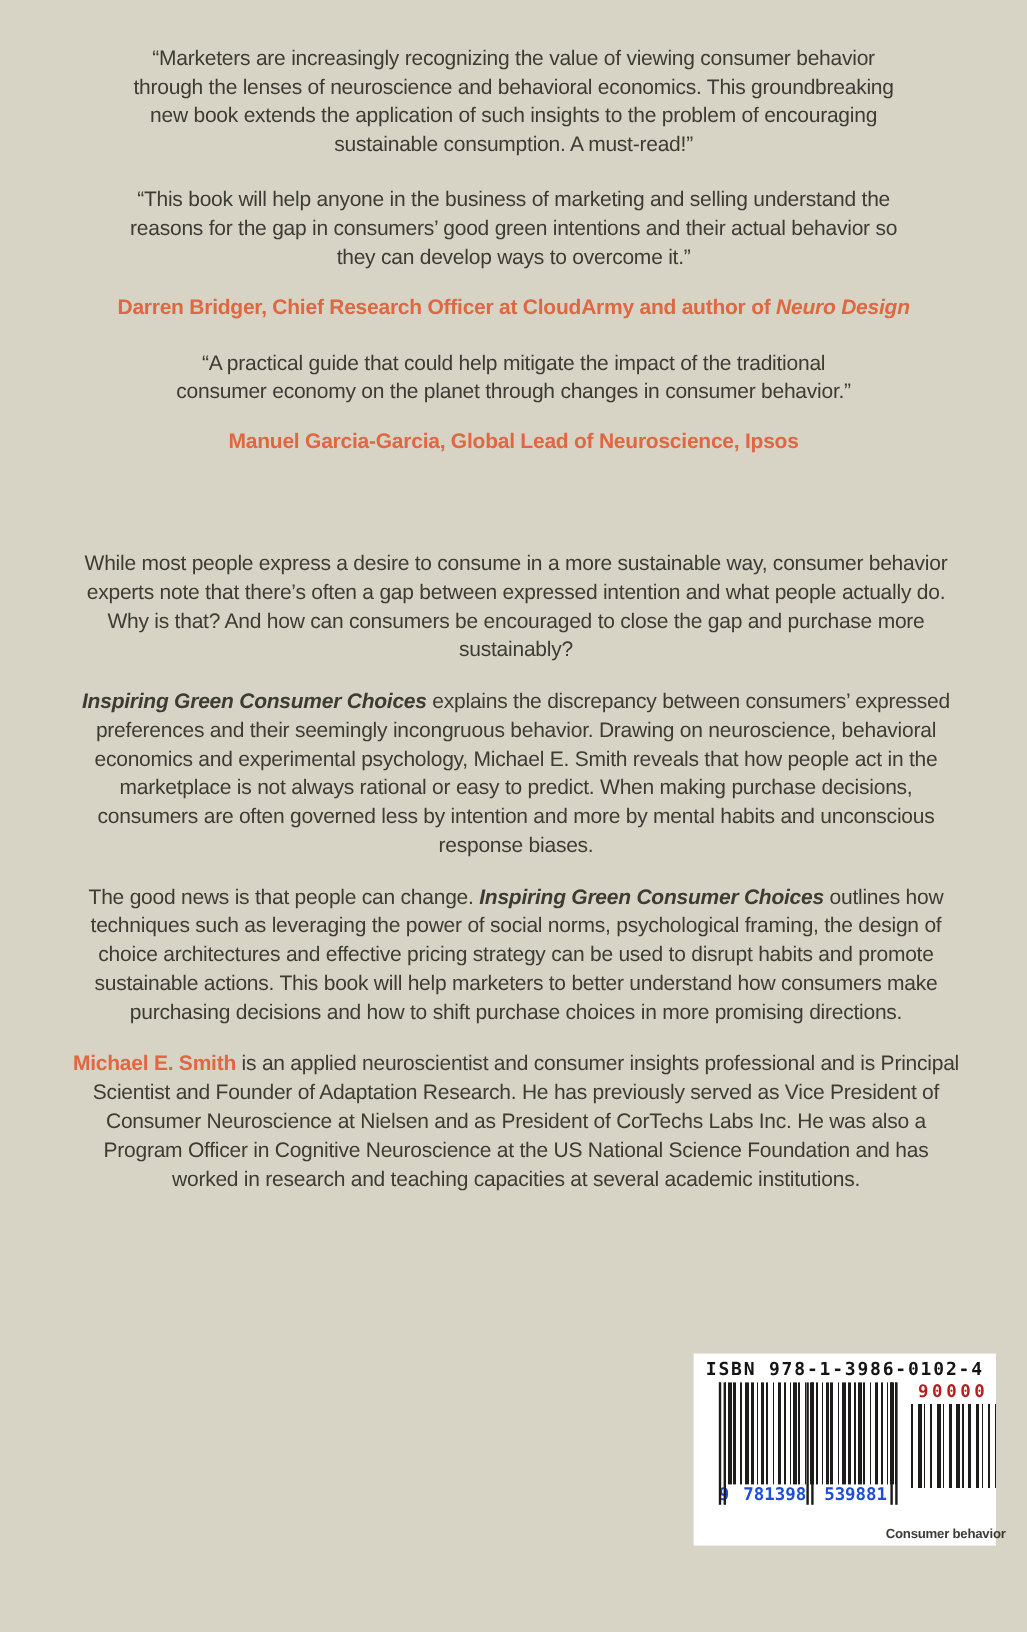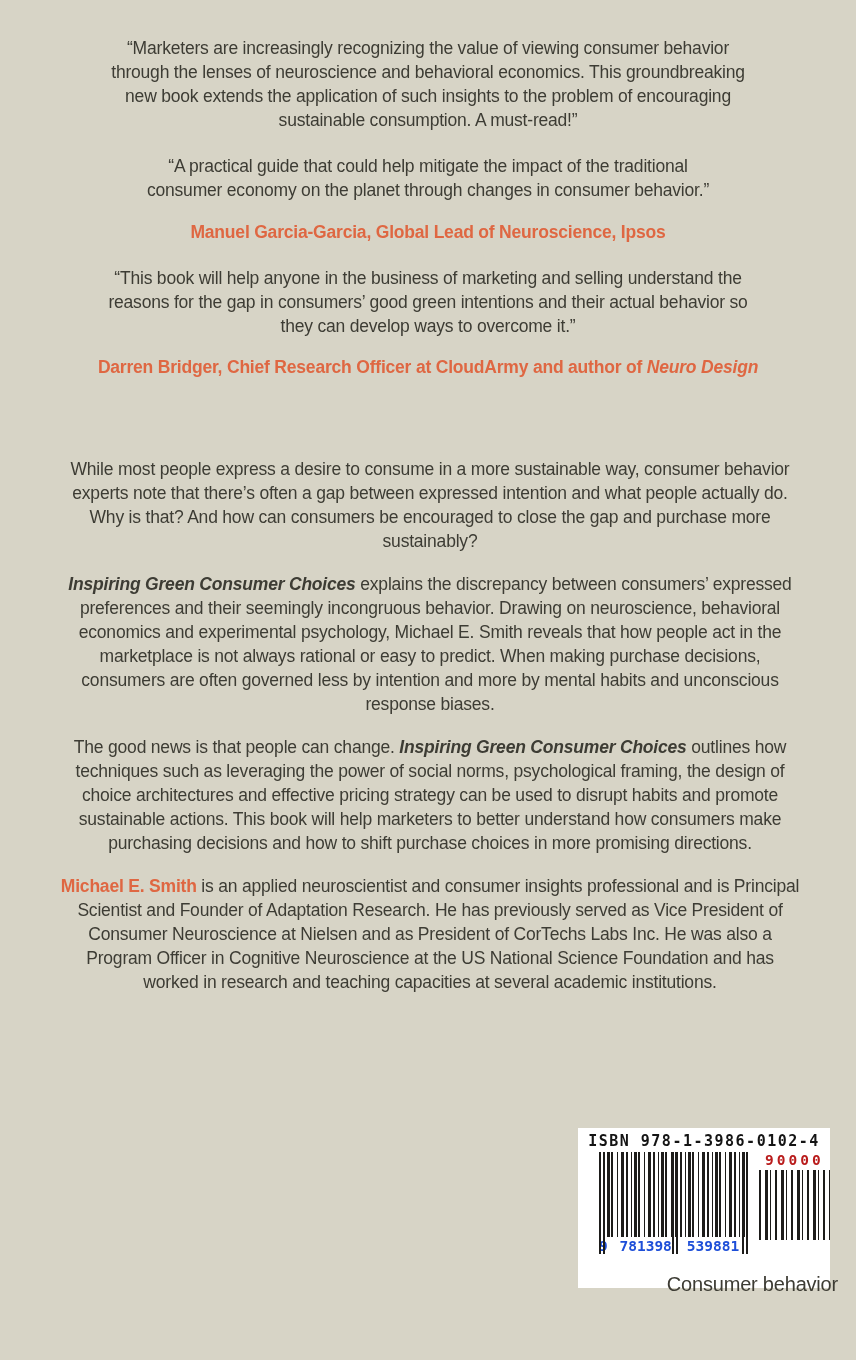--- a/index.html
+++ b/index.html
@@ -57,41 +57,41 @@
   .d0{width:13px;text-align:left;}
   .dg{flex:1;text-align:center;background:var(--barcode_bg);margin:0 4px;}
   .addon{margin-left:12px;width:72px;}
   .addon-num{font-family:"DejaVu Sans Mono",monospace;font-weight:bold;font-size:14.5px;
     text-align:center;letter-spacing:3px;color:#b91c1c;}
   .addon-bars{height:70px;margin-top:2px;
     background-image:repeating-linear-gradient(to right,
       var(--bar_color) 0 2px,  var(--barcode_bg) 2px 6px,
       var(--bar_color) 6px 9px, var(--barcode_bg) 9px 11px,
       var(--bar_color) 11px 12px,var(--barcode_bg) 12px 16px);}
-  .category{position:absolute;right:18px;top:1273px;font-size:20px;letter-spacing:-0.2px;}
+  .category{position:absolute;right:18px;top:1273px;font-size:11px;letter-spacing:-0.2px;font-weight:bold;}
 </style>
 </head>
 <body>
 
 <div class="cover">
 
   <section class="endorsements">
 
     <div class="endorsement">
       <p class="quote">“Marketers are increasingly recognizing the value of viewing consumer behavior through the lenses of neuroscience and behavioral economics. This groundbreaking new book extends the application of such insights to the problem of encouraging sustainable consumption. A must-read!”</p>
     </div>
 
+    <div class="endorsement">
+      <p class="quote">“This book will help anyone in the business of marketing and selling understand the reasons for the gap in consumers’ good green intentions and their actual behavior so they can develop ways to overcome it.”</p>
+      <p class="attribution"><span>Darren Bridger, Chief Research Officer at CloudArmy and author of </span><span class="it">Neuro Design</span></p>
+    </div>
+
     <div class="endorsement narrow">
       <p class="quote">“A practical guide that could help mitigate the impact of the traditional consumer economy on the planet through changes in consumer behavior.”</p>
       <p class="attribution"><span>Manuel Garcia-Garcia, Global Lead of Neuroscience, Ipsos</span></p>
-    </div>
-
-    <div class="endorsement">
-      <p class="quote">“This book will help anyone in the business of marketing and selling understand the reasons for the gap in consumers’ good green intentions and their actual behavior so they can develop ways to overcome it.”</p>
-      <p class="attribution"><span>Darren Bridger, Chief Research Officer at CloudArmy and author of </span><span class="it">Neuro Design</span></p>
     </div>
 
   </section>
 
   <section class="body-copy">
     <p><span>While most people express a desire to consume in a more sustainable way, consumer behavior experts note that there’s often a gap between expressed intention and what people actually do. Why is that? And how can consumers be encouraged to close the gap and purchase more sustainably?</span></p>
     <p><span class="it bd">Inspiring Green Consumer Choices</span><span> explains the discrepancy between consumers’ expressed preferences and their seemingly incongruous behavior. Drawing on neuroscience, behavioral economics and experimental psychology, Michael E. Smith reveals that how people act in the marketplace is not always rational or easy to predict. When making purchase decisions, consumers are often governed less by intention and more by mental habits and unconscious response biases.</span></p>
     <p><span>The good news is that people can change. </span><span class="it bd">Inspiring Green Consumer Choices</span><span> outlines how techniques such as leveraging the power of social norms, psychological framing, the design of choice architectures and effective pricing strategy can be used to disrupt habits and promote sustainable actions. This book will help marketers to better understand how consumers make purchasing decisions and how to shift purchase choices in more promising directions.</span></p>
     <p class="bio"><span class="bd accent">Michael E. Smith</span><span> is an applied neuroscientist and consumer insights professional and is Principal Scientist and Founder of Adaptation Research. He has previously served as Vice President of Consumer Neuroscience at Nielsen and as President of CorTechs Labs Inc. He was also a Program Officer in Cognitive Neuroscience at the US National Science Foundation and has worked in research and teaching capacities at several academic institutions.</span></p>
   </section>

